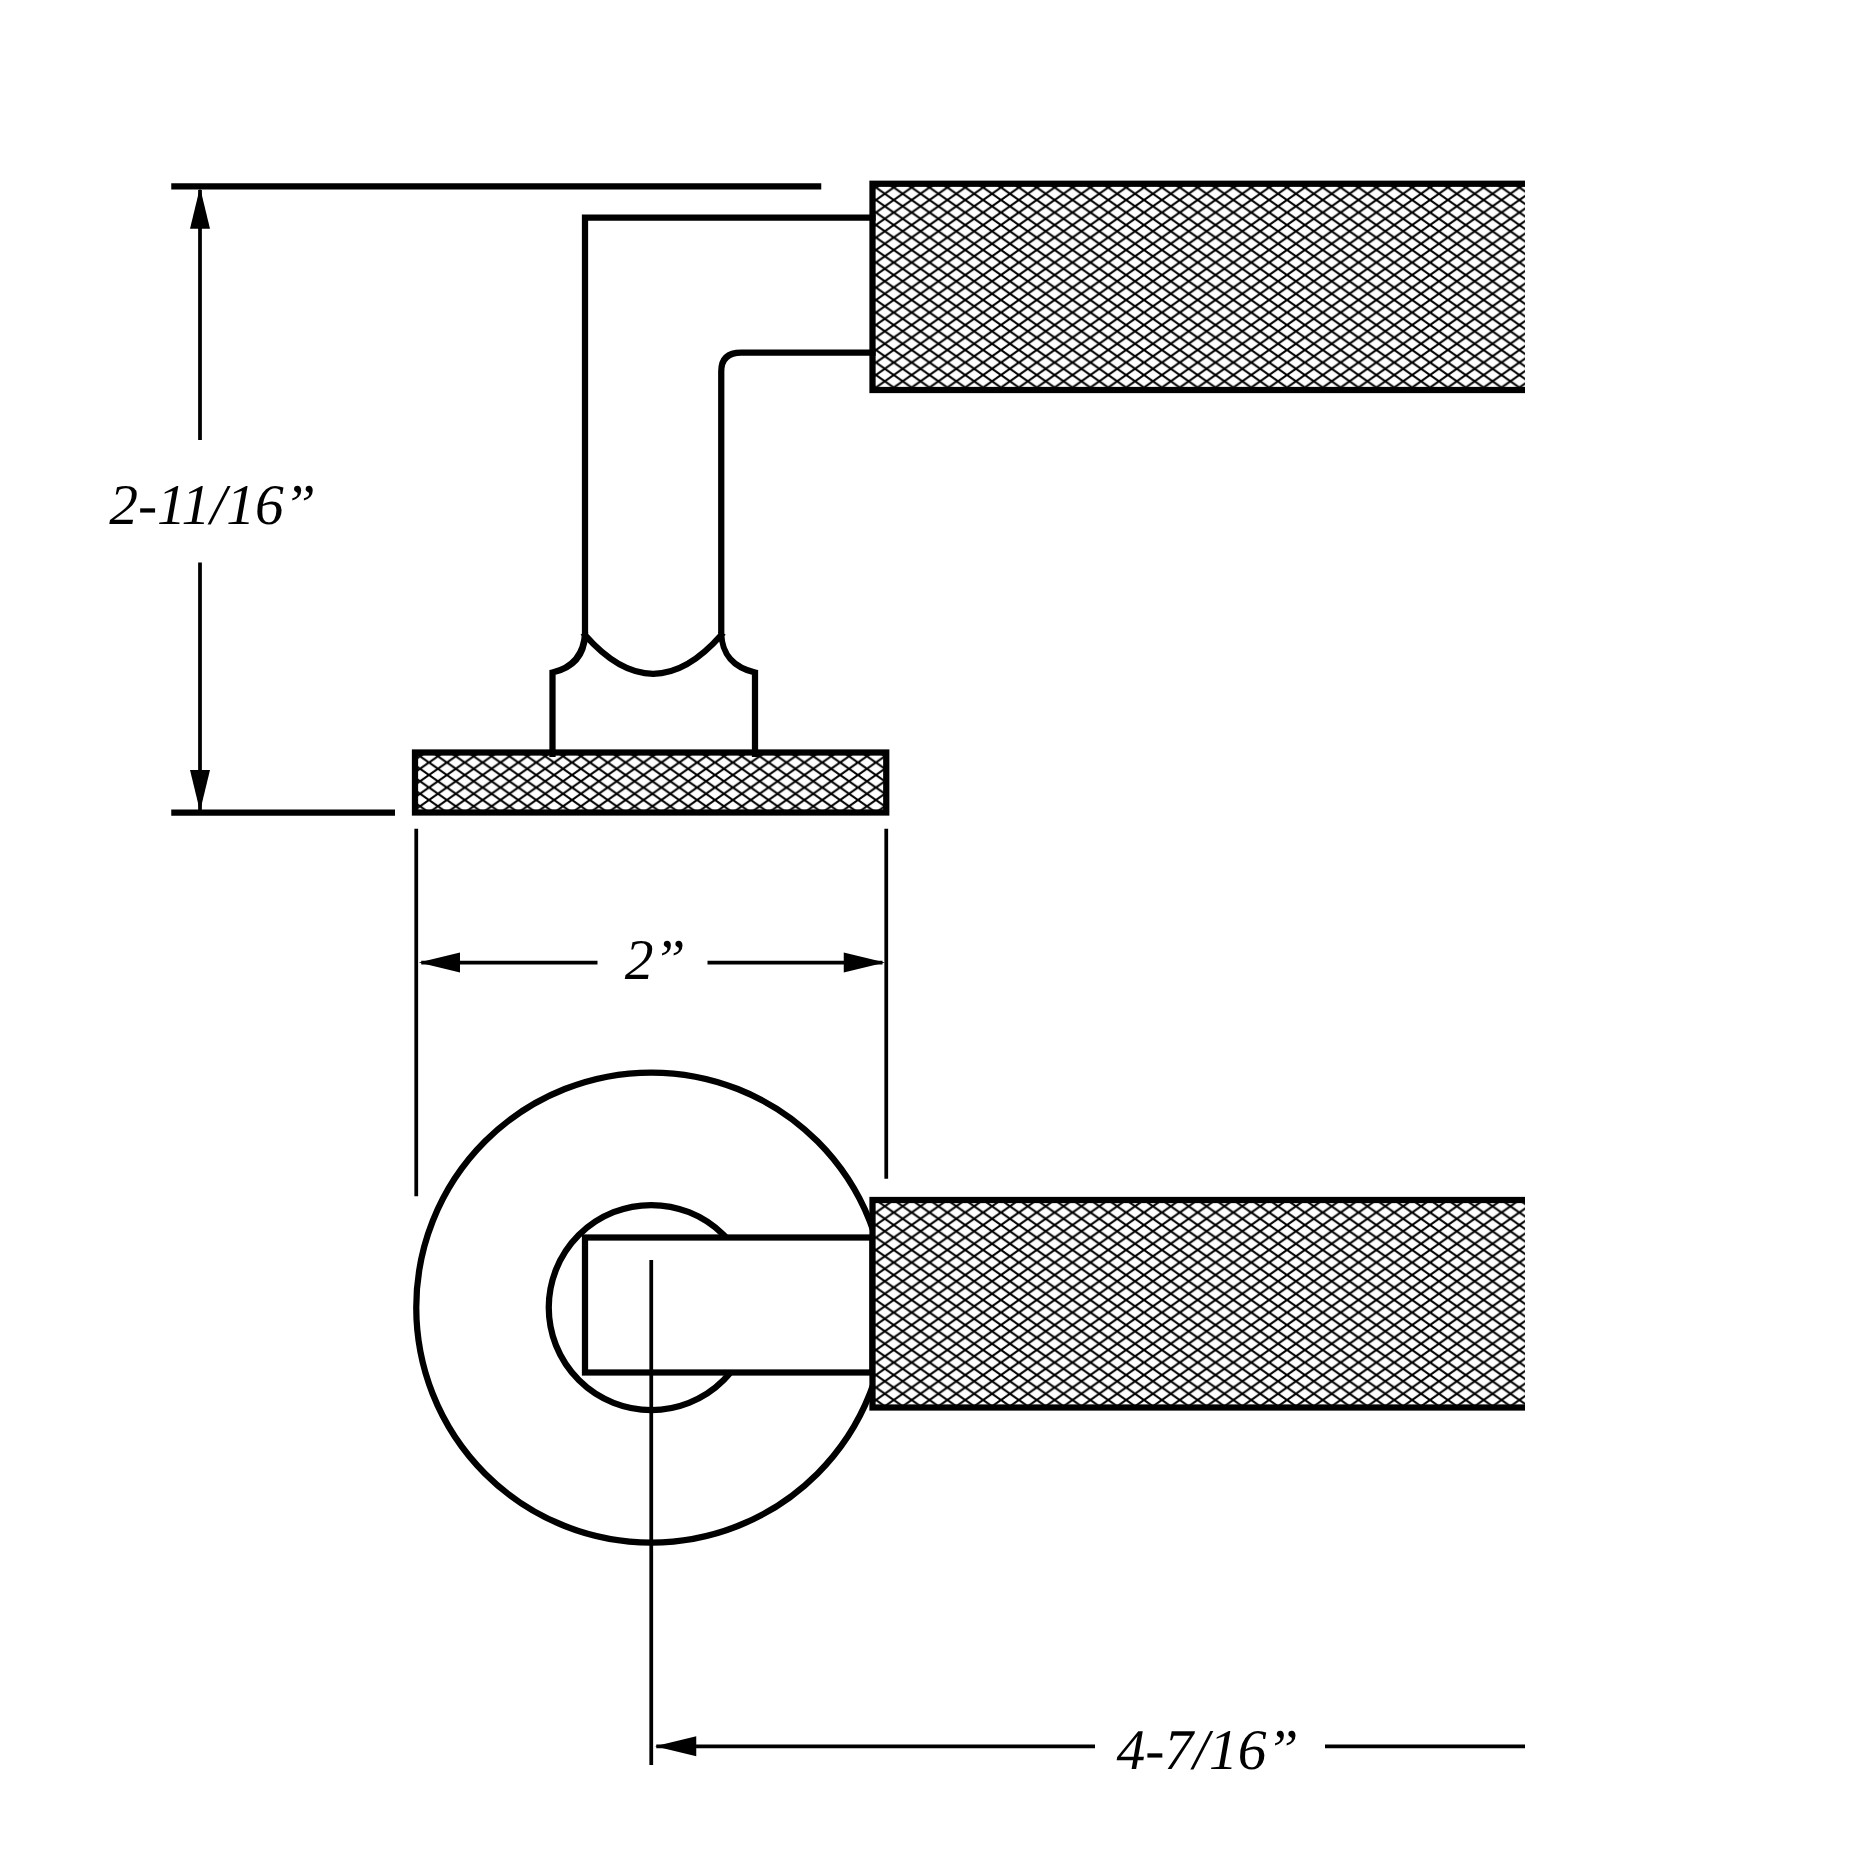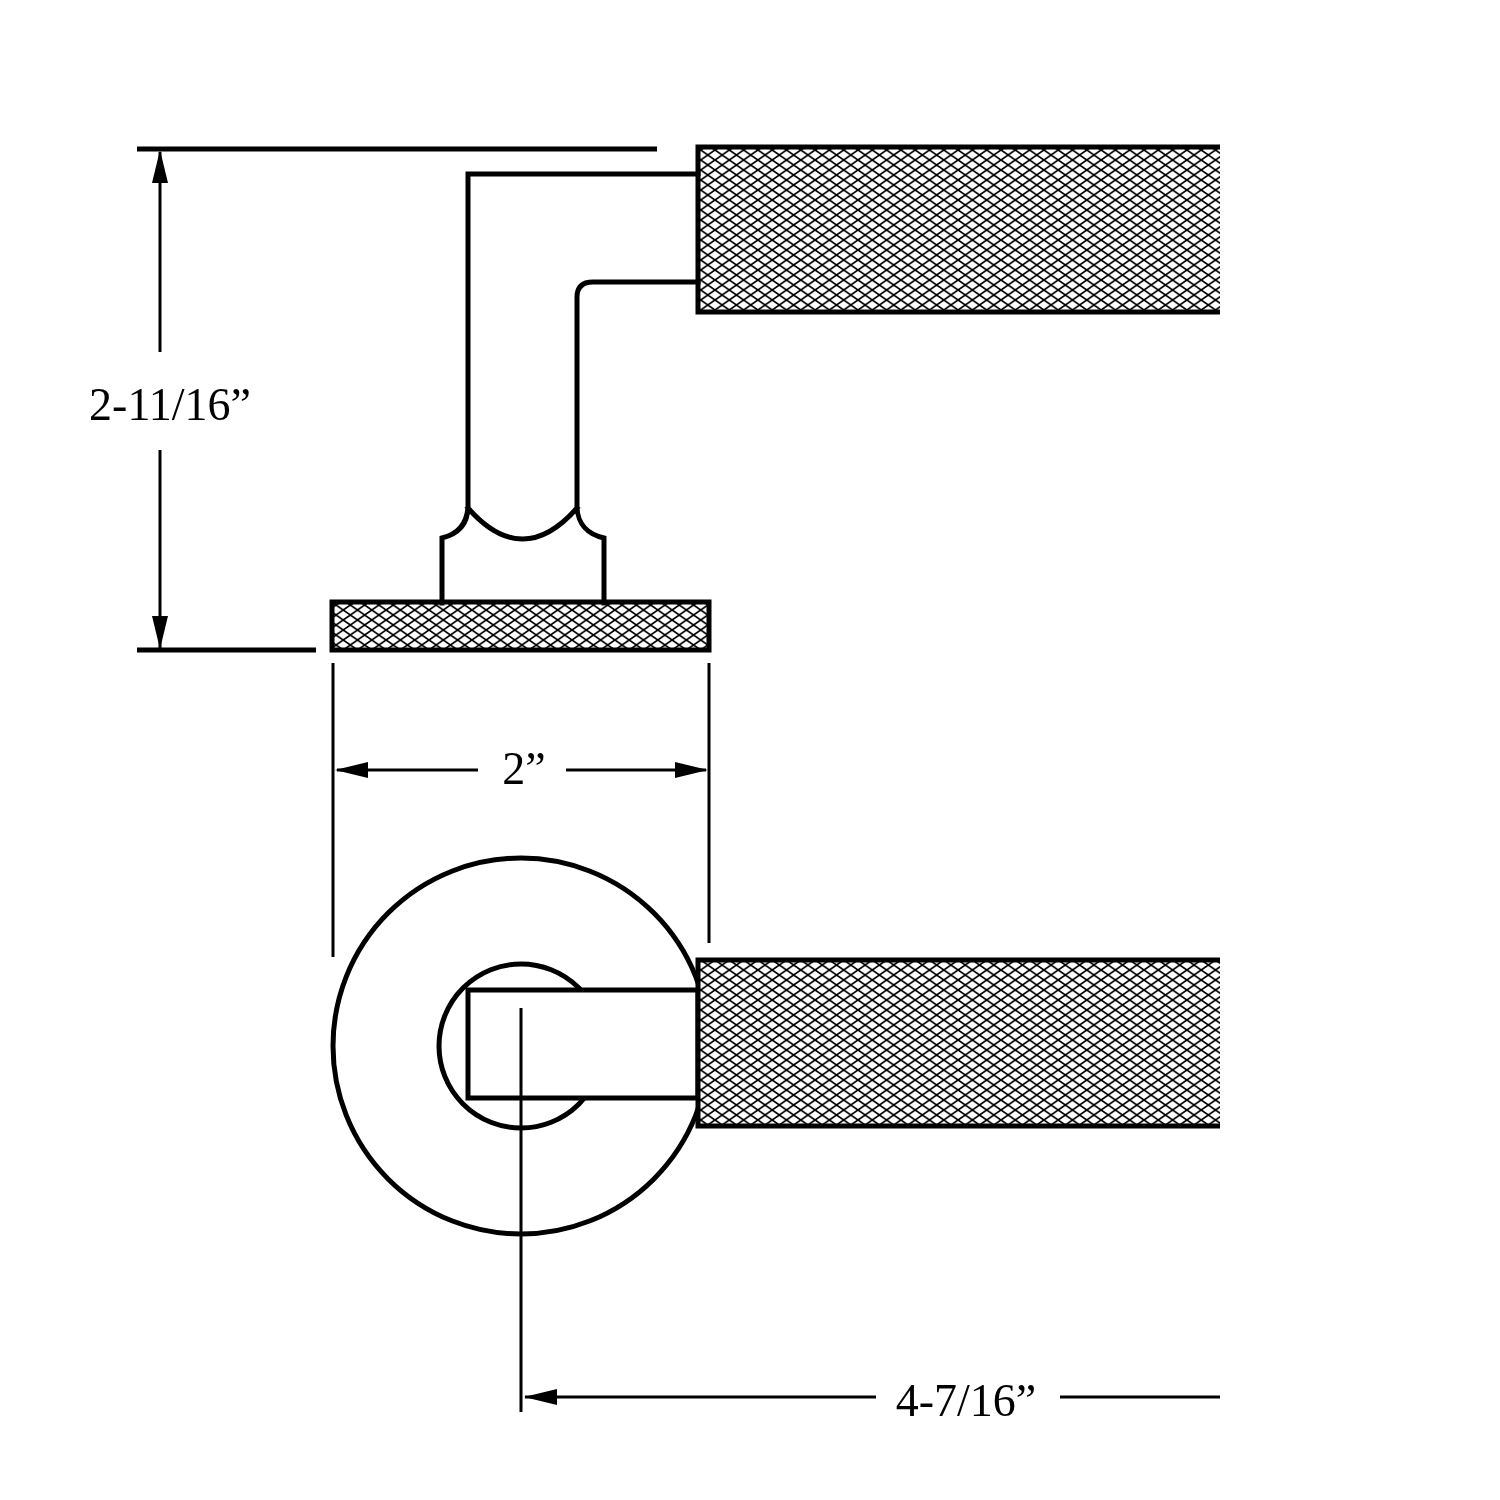--- a/index.html
+++ b/index.html
@@ -6,20 +6,21 @@
     margin: 0;
     padding: 0;
     background: #ffffff;
   }
   .canvas {
     position: relative;
     width: 1220px;
     height: 1500px;
     background: #ffffff;
     overflow: hidden;
+    font-style: italic;
   }
   svg {
     display: block;
   }
   .dim-label {
     font-family: "Liberation Serif", "DejaVu Serif", serif;
     font-size: 46px;
     fill: #000000;
   }
 </style>

